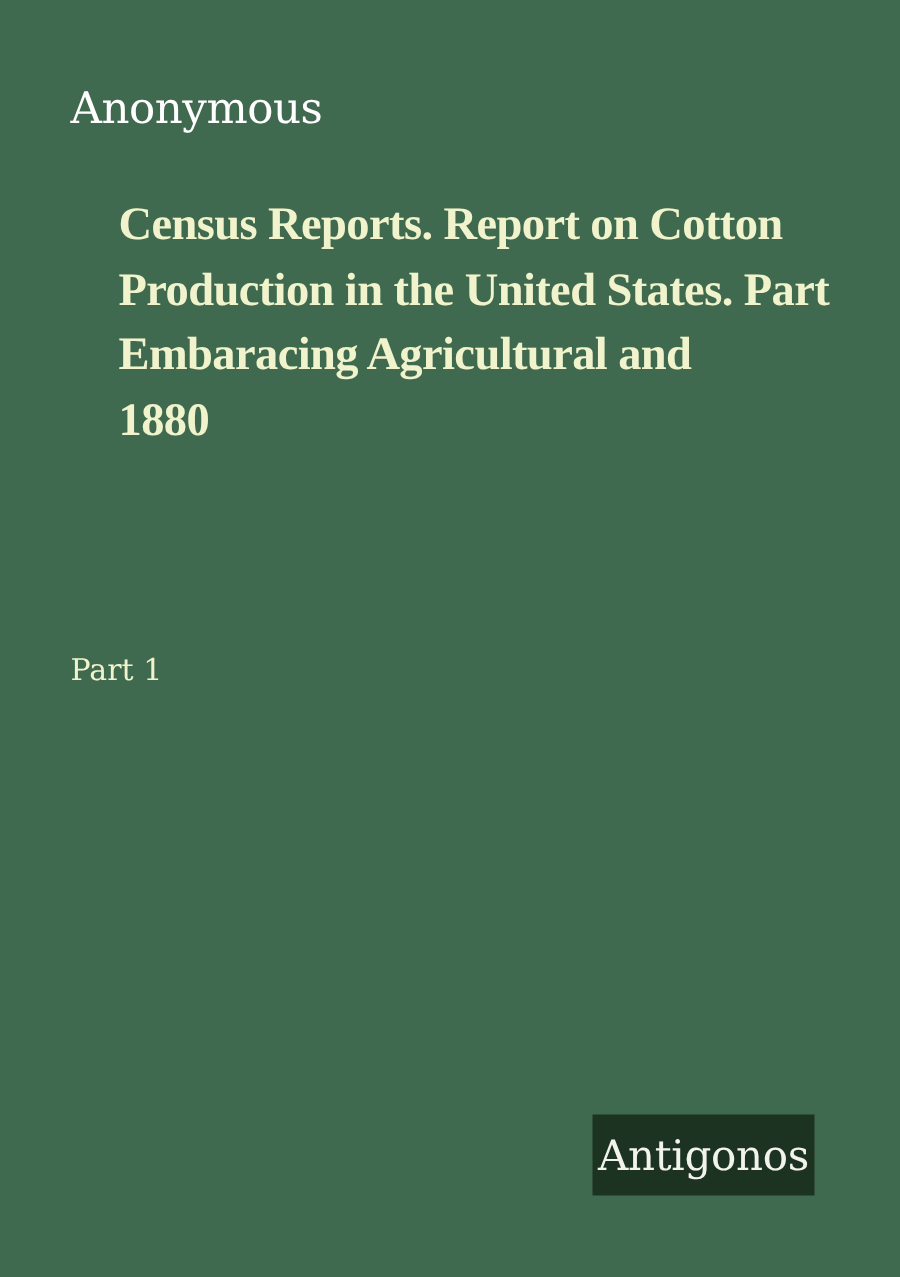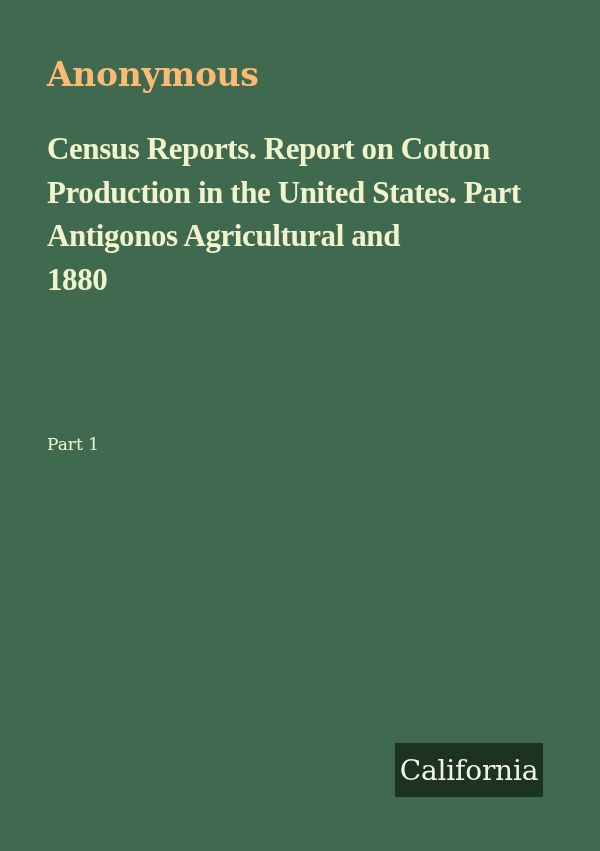--- a/index.html
+++ b/index.html
@@ -15,47 +15,48 @@
     position: relative;
     width: 600px;
     height: 851px;
     background: #406A4F;
     font-family: "DejaVu Serif", serif;
   }
   .author {
     position: absolute;
     left: 47px;
     top: 58px;
-    font-size: 33px;
+    font-size: 29px;
     line-height: 1.0;
-    font-weight: 700;
-    color: #fdba74;
+    font-weight: 400;
+    color: #ffffff;
     letter-spacing: -0.3px;
   }
   .title {
     position: absolute;
     left: 47px;
     top: 127px;
     width: 520px;
     font-family: "Liberation Serif", serif;
     font-size: 31px;
     line-height: 43.5px;
     font-weight: 700;
     color: #F0F3CC;
     letter-spacing: -0.4px;
   }
   .title .line {
     display: block;
     white-space: nowrap;
+    margin-left: 32px;
   }
   .edition {
     position: absolute;
     left: 47px;
     top: 436px;
-    font-size: 17px;
+    font-size: 20px;
     line-height: 1.0;
     font-weight: 400;
     color: #F0F3CC;
   }
   .publisher-badge {
     position: absolute;
     left: 395px;
     top: 743px;
     width: 148px;
     height: 54px;
@@ -75,23 +76,23 @@
 </head>
 <body>
 
 <div class="cover">
 
   <div class="author">Anonymous</div>
 
   <div class="title" title="Census Reports. Report on Cotton Production in the United States. Also Embaracing Agricultural and Physico-Geographical Descriptions of the Several Cotton States and of California. Tenth Census, June 1, 1880">
     <span class="line">Census Reports. Report on Cotton</span>
     <span class="line">Production in the United States. Part</span>
-    <span class="line">Antigonos Agricultural and</span>
+    <span class="line">Embaracing Agricultural and</span>
     <span class="line">1880</span>
   </div>
 
   <div class="edition">Part 1</div>
 
   <div class="publisher-badge">
-    <span class="publisher-name">California</span>
+    <span class="publisher-name">Antigonos</span>
   </div>
 
 </div>
 
 </body></html>

